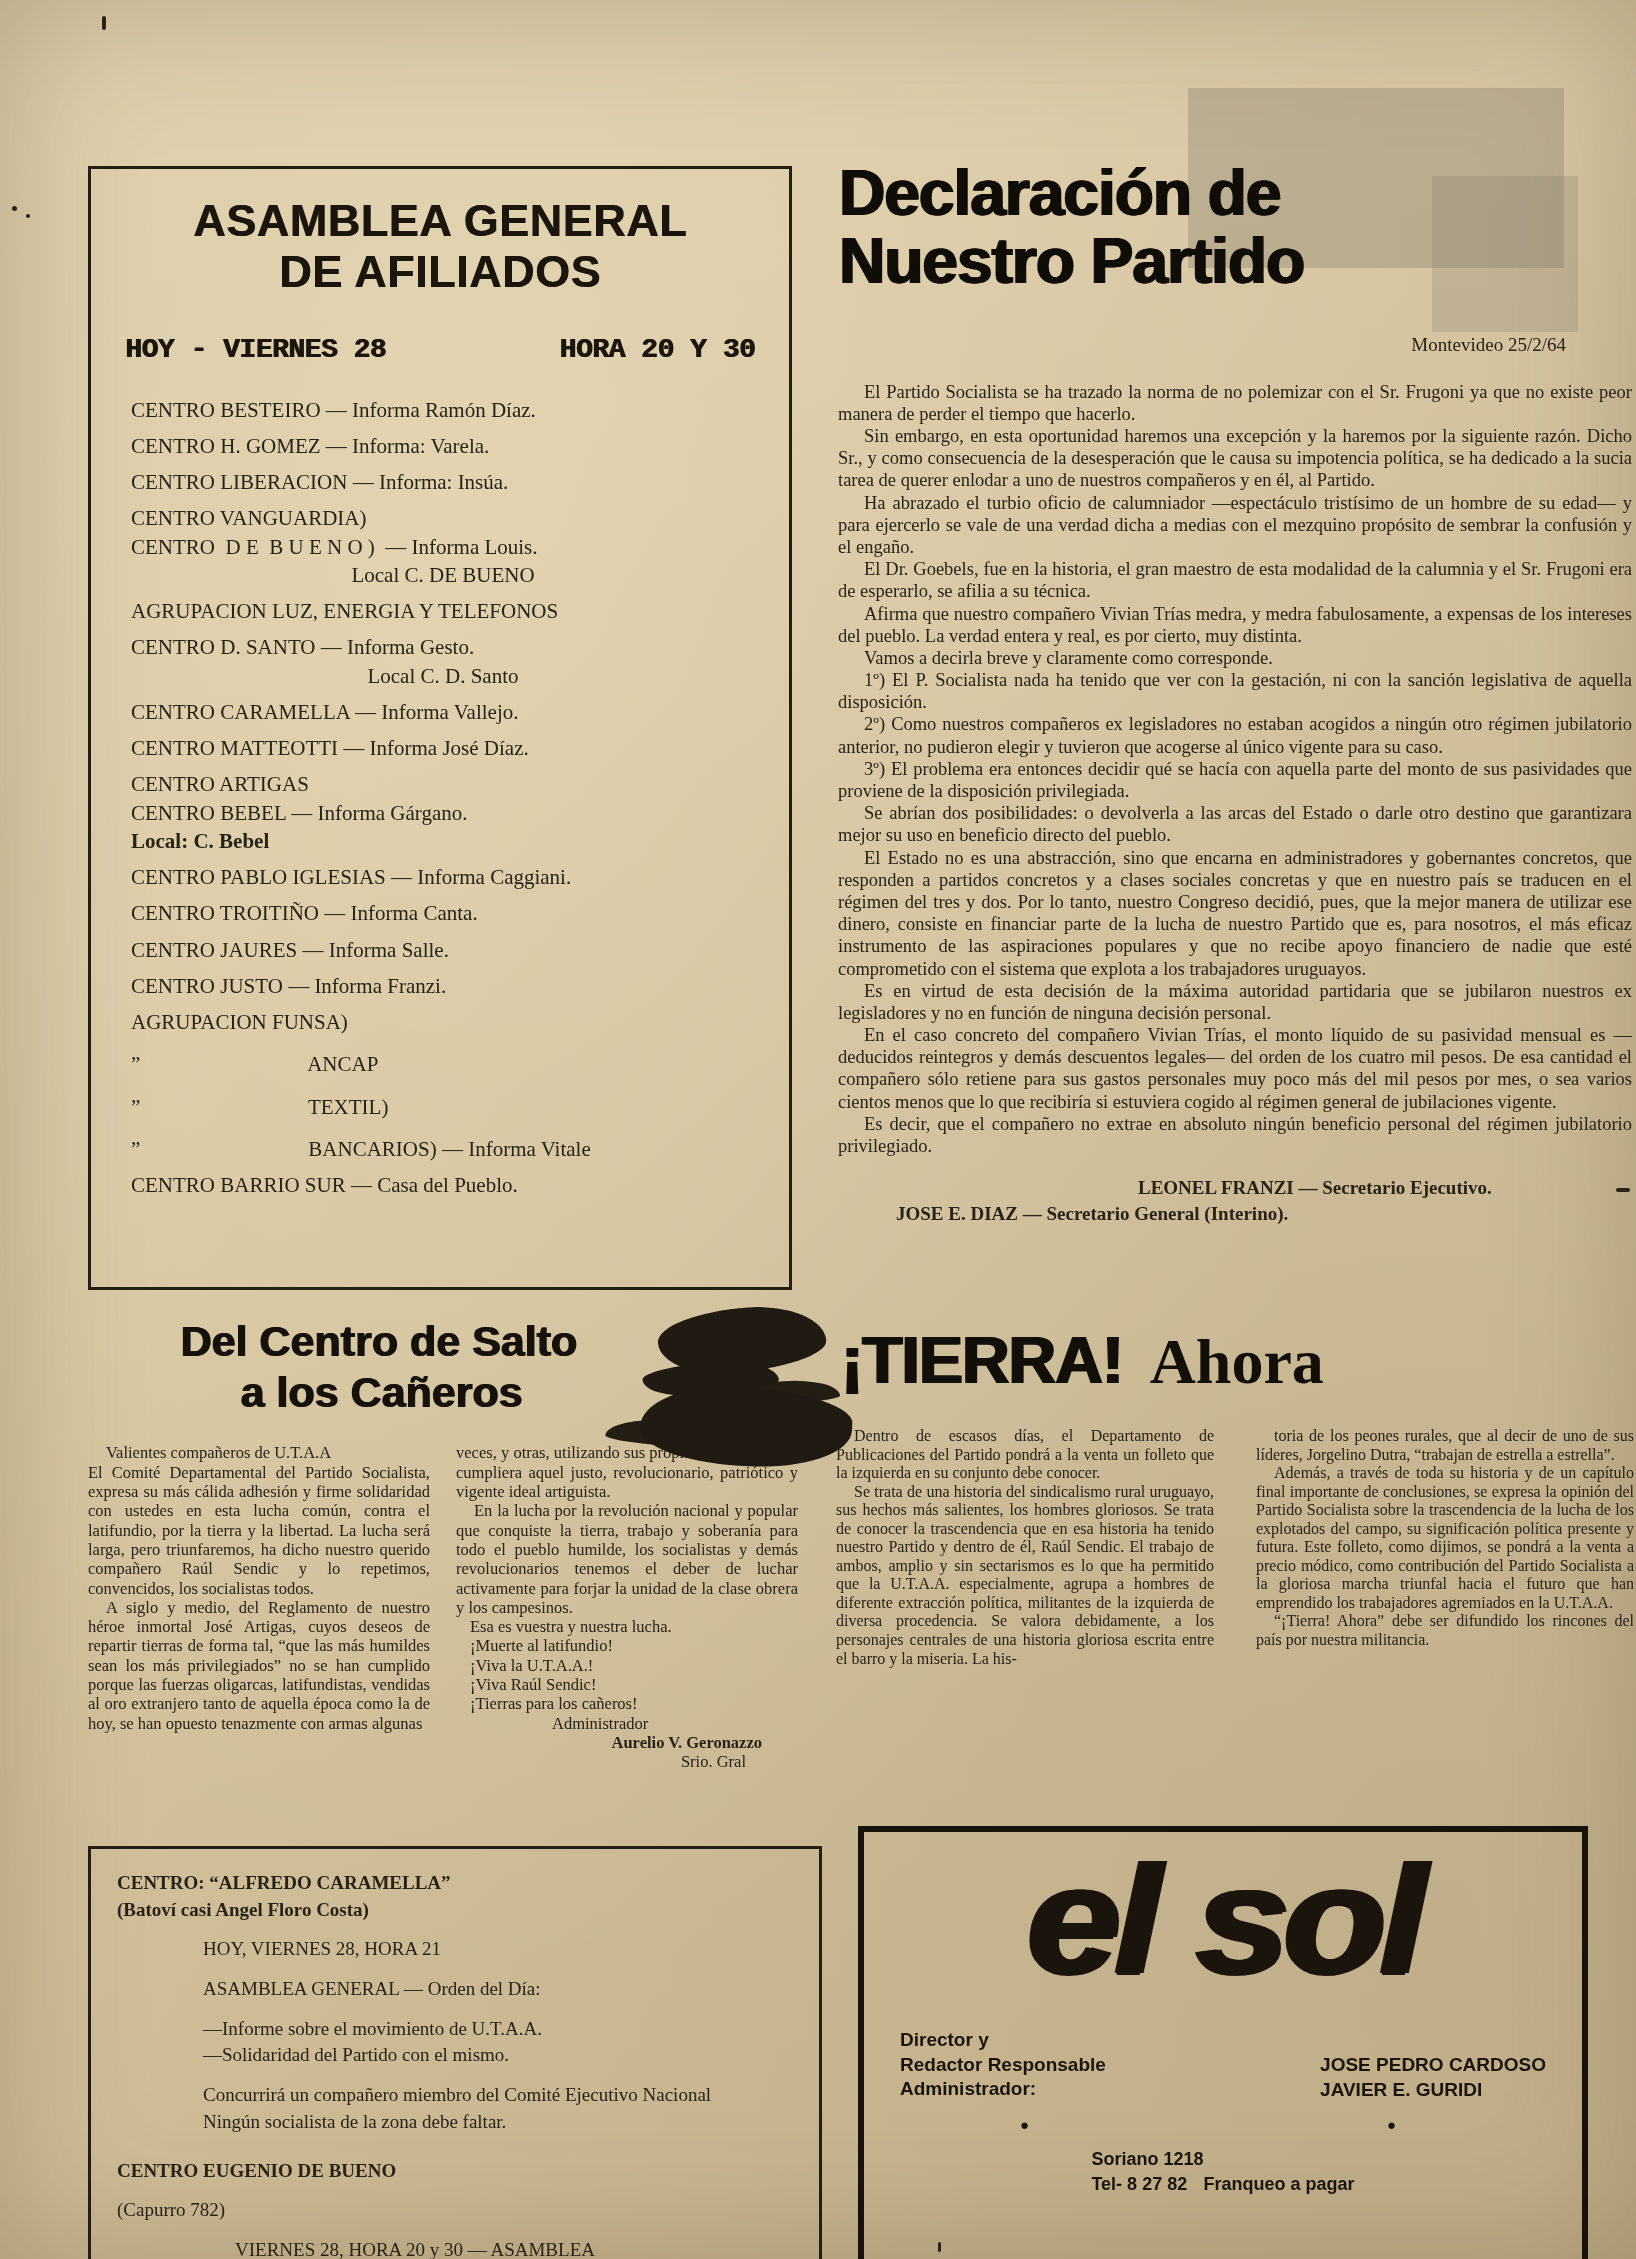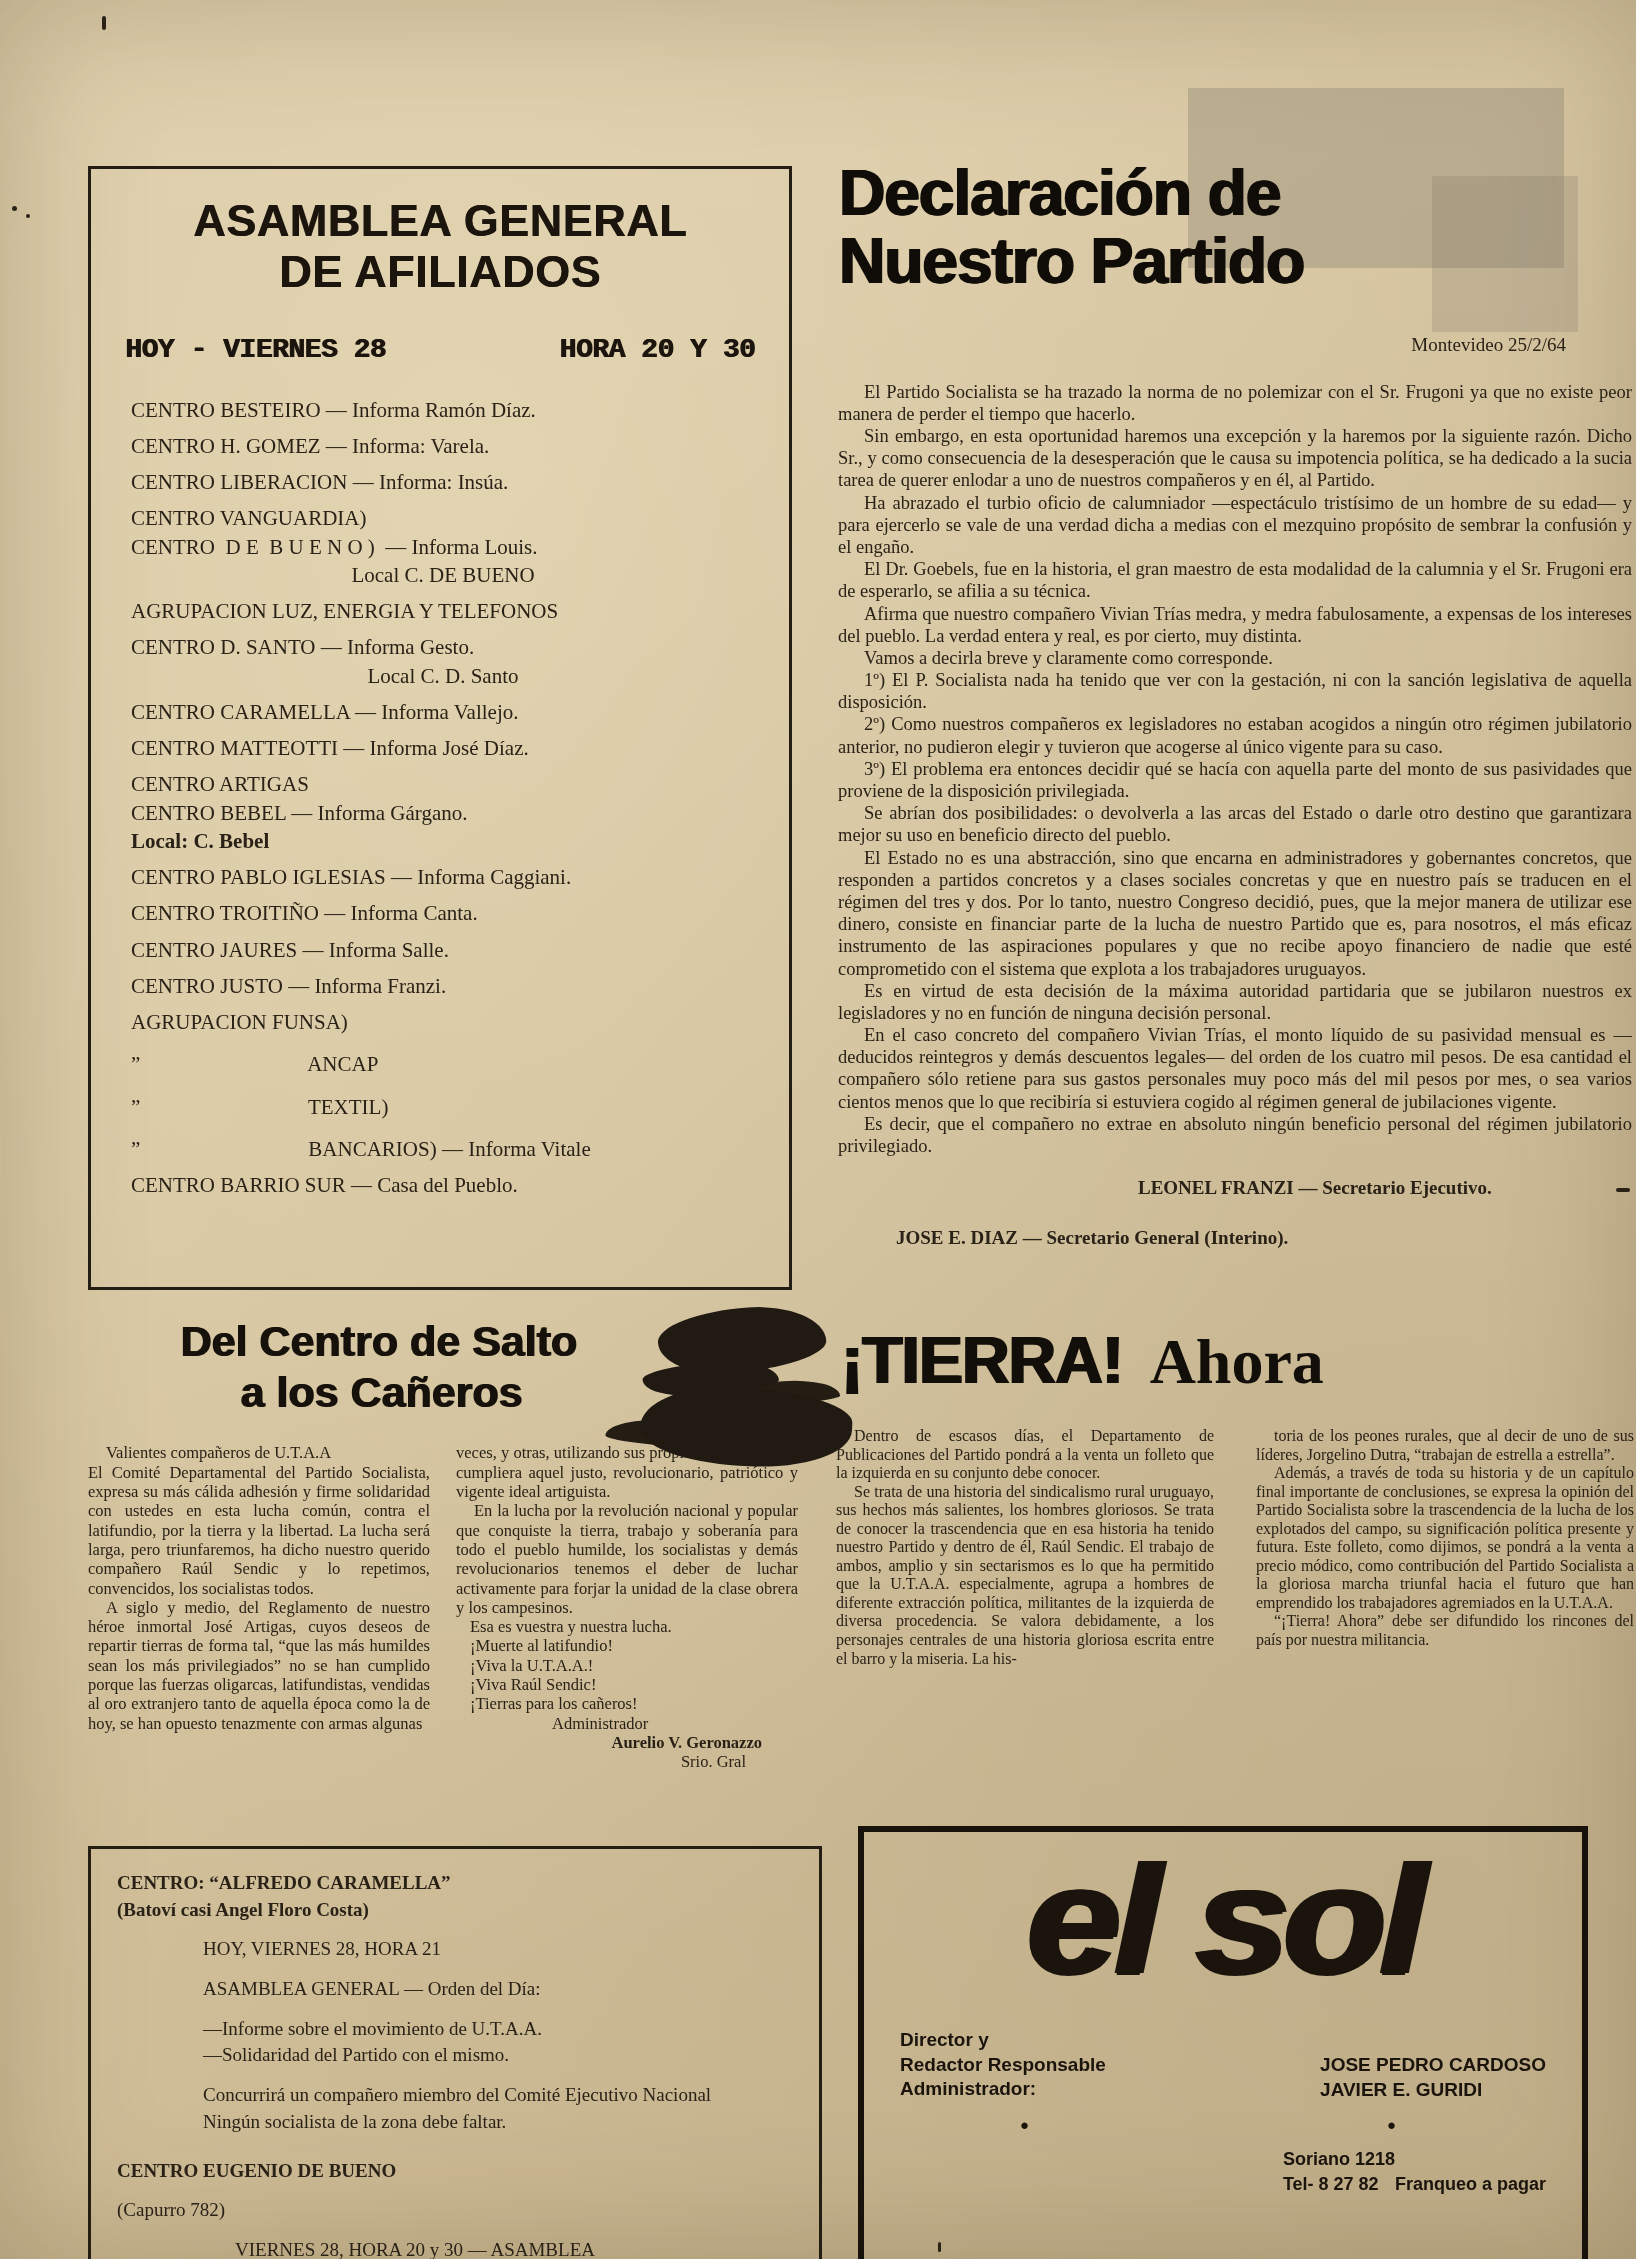--- a/index.html
+++ b/index.html
@@ -58,21 +58,21 @@
   .declaration{left:838px;top:160px;width:794px;}
   .decl-title{
     font-family:"Liberation Sans", sans-serif;font-weight:bold;
     font-size:64px;line-height:1.06;letter-spacing:-1px;color:#100d08;
     text-shadow:2.2px 0 0 currentColor, 1px 0 0 currentColor;
   }
   .decl-date{text-align:right;padding-right:66px;margin-top:38px;font-size:19px;}
   .decl-body{margin-top:25px;font-size:18.5px;line-height:1.2;text-align:justify;max-height:812px;overflow:hidden;}
   .decl-body p{margin:0;text-indent:26px;}
   .sig1{margin-top:20px;margin-left:300px;font-weight:bold;font-size:19px;}
-  .sig2{margin-top:28px;margin-left:58px;font-weight:bold;font-size:19px;}
+  .sig2{margin-top:4px;margin-left:58px;font-weight:bold;font-size:19px;}
 
   
   .salto{left:88px;top:1316px;width:712px;}
   .salto-title{
     position:relative;
     font-family:"Liberation Sans", sans-serif;font-weight:bold;
     font-size:43px;line-height:1.18;color:#16110b;
     text-shadow:1.4px 0 0 currentColor;
   }
   .salto-l1{padding-left:92px;}
@@ -128,21 +128,21 @@
   }
   .sol-logo{
     text-align:center;font-weight:bold;font-style:italic;
     font-size:168px;line-height:1.0;letter-spacing:-6px;
     transform:scaleY(0.92);transform-origin:top center;
     text-shadow:4px 0 0 currentColor, -2px 0 0 currentColor, 0 3px 0 currentColor;
   }
   .sol-info{display:flex;justify-content:space-between;margin-top:18px;font-size:19px;font-weight:bold;line-height:1.3;}
   .sol-names{margin-top:25px;text-align:left;}
   .sol-bullets{display:flex;justify-content:space-between;padding:14px 150px 0 120px;font-size:15px;}
-  .sol-bottom{display:flex;justify-content:flex-end;margin-top:14px;font-size:18px;font-weight:bold;line-height:1.35;}
+  .sol-bottom{display:flex;justify-content:center;margin-top:14px;font-size:18px;font-weight:bold;line-height:1.35;}
   .sol-franqueo{align-self:flex-end;}
 </style>
 </head>
 <body>
 
 <div class="page">
 
   <div class="ghost ghost-a"></div>
   <div class="ghost ghost-b"></div>
   <div class="mark mark-tl"></div>

